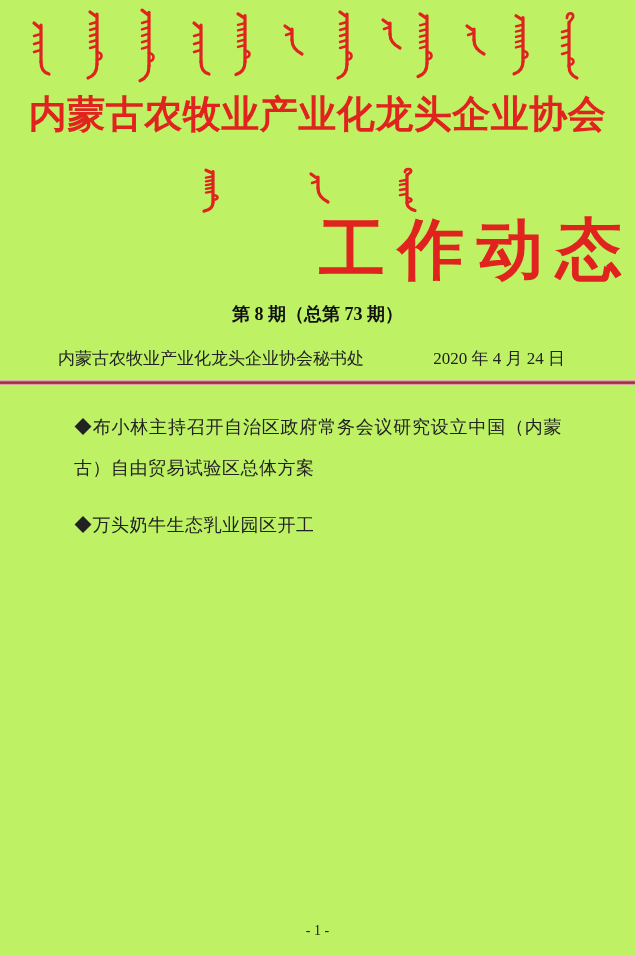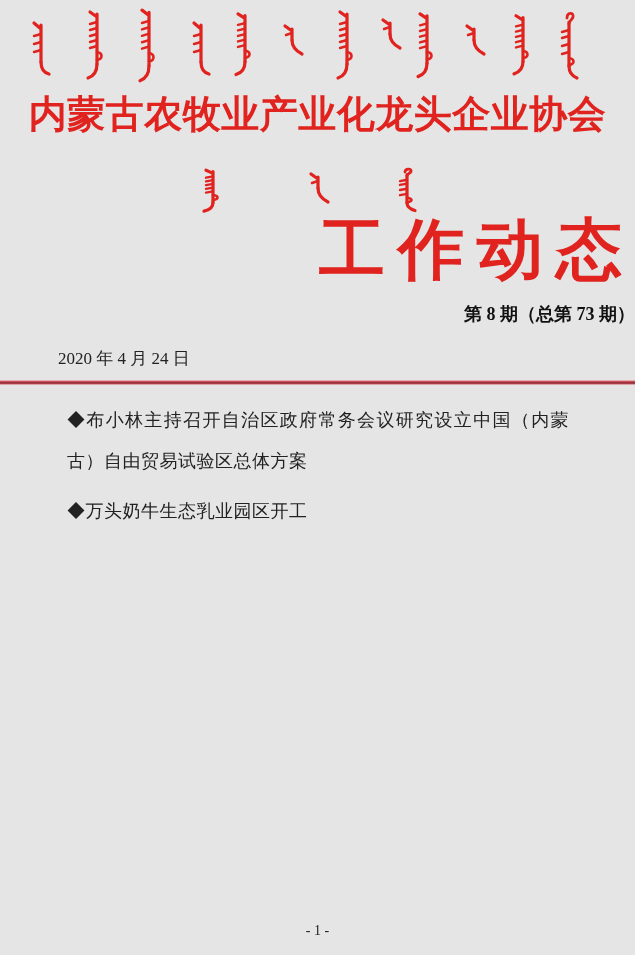--- a/index.html
+++ b/index.html
@@ -5,21 +5,21 @@
   html, body {
     margin: 0;
     padding: 0;
     background: #ffffff;
   }
   .page {
     position: relative;
     width: 635px;
     height: 955px;
     margin: 0 auto;
-    background: #e5e5e5;
+    background: #bef264;
     overflow: hidden;
     display: flex;
     flex-direction: column;
     color: #1f1f1f;
     font-family: "Liberation Serif", serif;
   }
   
   .mongol-top {
     margin-top: 8px;
     height: 76px;
@@ -61,21 +61,21 @@
     font-size: 66px;
     font-weight: 700;
     line-height: 60px;
     color: #e0231e;
     letter-spacing: 13px;
     text-indent: 13px;
     white-space: nowrap;
   }
   .issue-line {
     margin: 22px 0 0;
-    text-align: right;
+    text-align: center;
     font-size: 18px;
     font-weight: 700;
     line-height: 24px;
     color: #111111;
   }
   .publisher-row {
     margin: 22px 0 0;
     padding: 0 70px 0 58px;
     display: flex;
     justify-content: space-between;
@@ -106,21 +106,21 @@
     padding: 0 57px 0 58px;
   }
   .section-label {
     font-family: "Liberation Sans", sans-serif;
     font-size: 19px;
     font-weight: 700;
     line-height: 41px;
     color: #141414;
   }
   .toc-item {
-    margin: 9px;
+    margin: 16px;
     font-size: 18px;
     line-height: 41px;
     letter-spacing: 0.5px;
     text-align: justify;
     color: #222222;
   }
   .page-footer {
     margin-top: auto;
     padding-bottom: 14px;
     text-align: center;
@@ -184,20 +184,21 @@
       <use href="#mgC" transform="translate(122,6)"></use>
       <use href="#mgD" transform="translate(210,1) scale(1,0.64)"></use>
     </svg>
   </div>
 
   <h2 class="bulletin-title">工作动态</h2>
 
   <div class="issue-line">第 8 期（总第 73 期）</div>
 
   <div class="publisher-row">
+    <span>内蒙古农牧业产业化龙头企业协会秘书处</span>
     <span>2020 年 4 月 24 日</span>
   </div>
 
   <div class="red-rule"></div>
 
 
   <div class="toc">
     <p class="toc-item">◆布小林主持召开自治区政府常务会议研究设立中国（内蒙古）自由贸易试验区总体方案</p>
     <p class="toc-item">◆万头奶牛生态乳业园区开工</p>
   </div>

